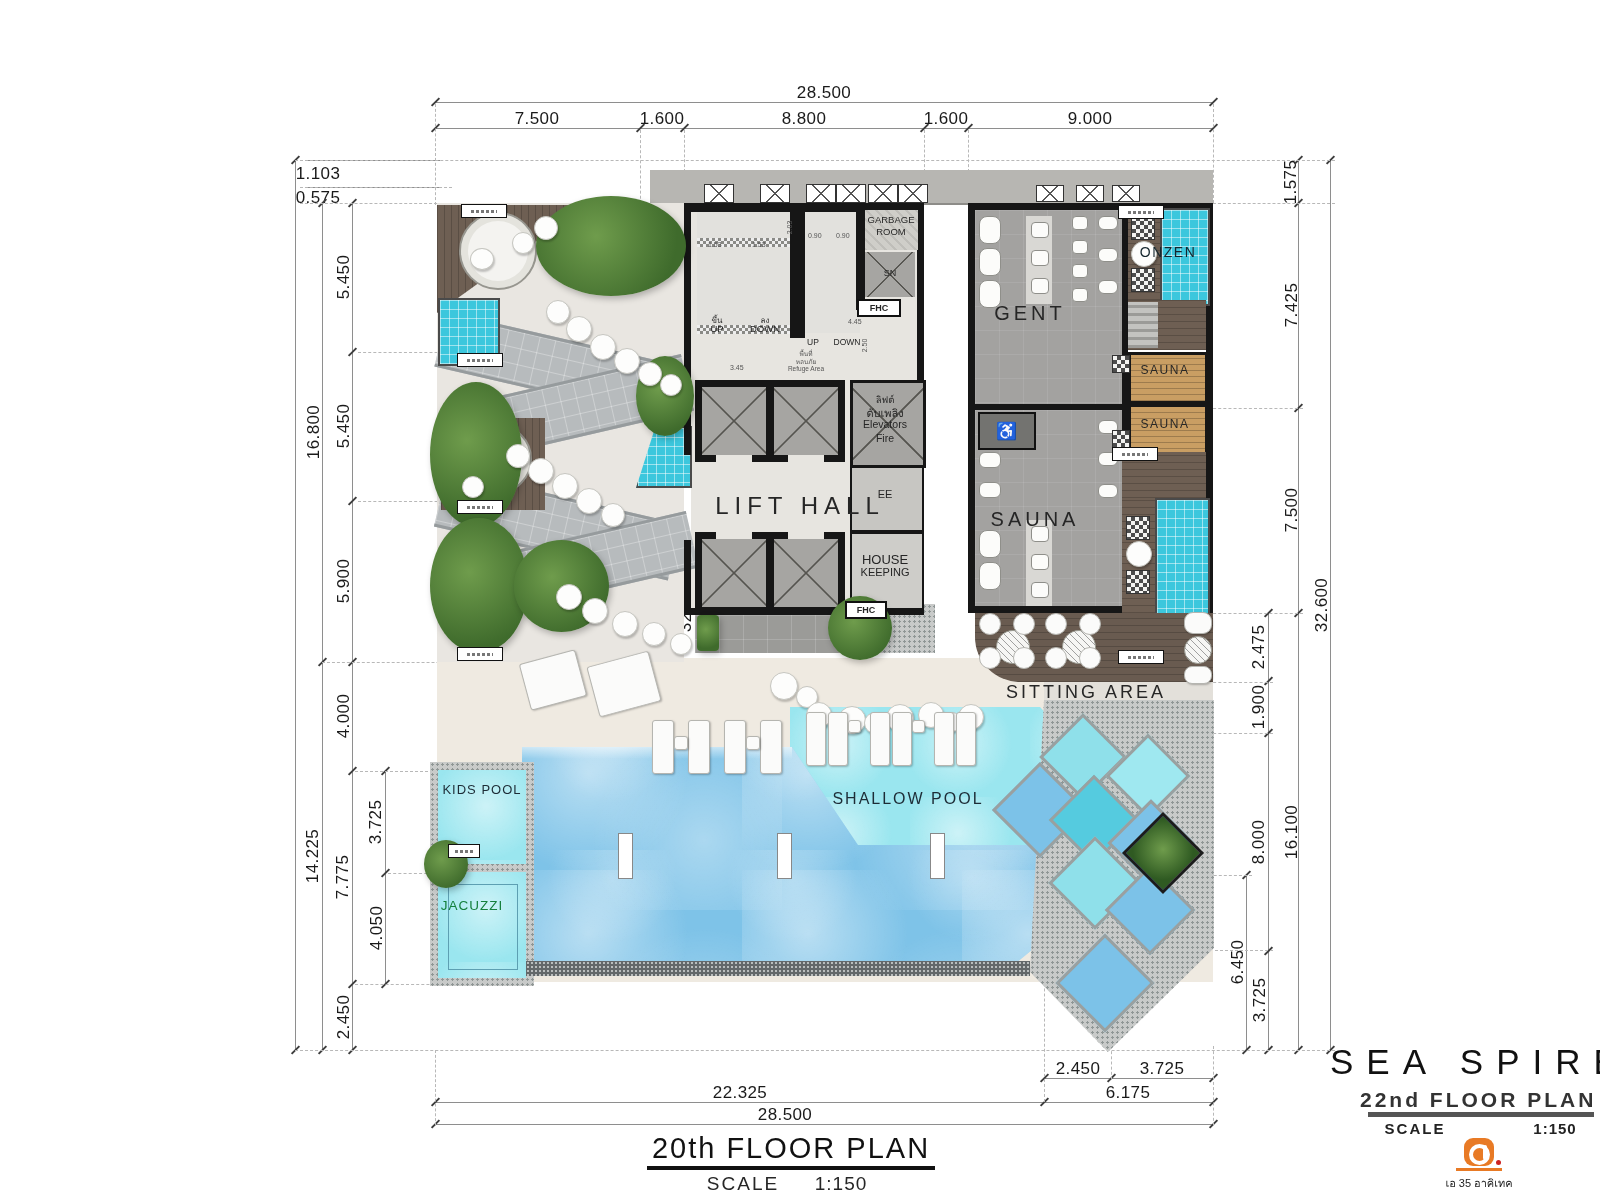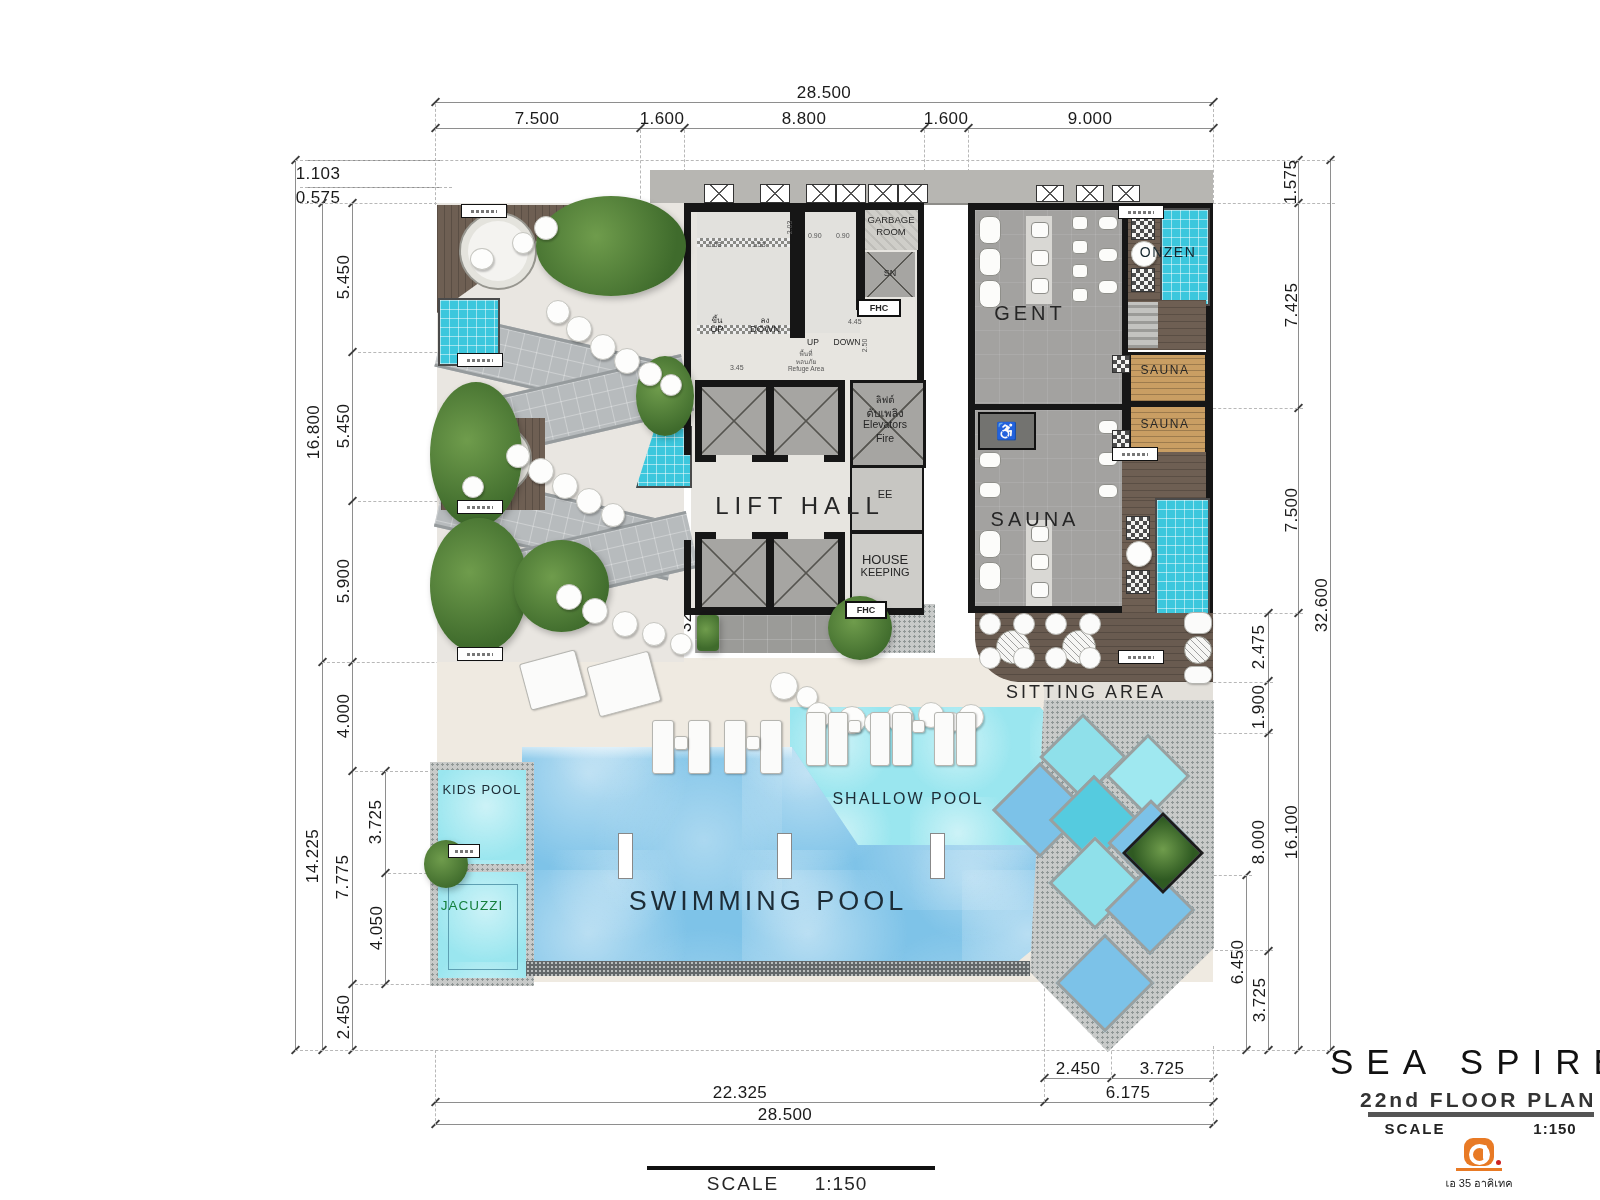--- a/index.html
+++ b/index.html
@@ -419,21 +419,20 @@
   <div class="lounger" style="left:912px;top:720px;width:11px;height:11px"></div>
   <div class="lounger" style="left:934px;top:712px;width:18px;height:52px"></div>
   <div class="lounger" style="left:956px;top:712px;width:18px;height:52px"></div>
   <div class="rl" style="left:828px;top:790px;width:160px;font-size:16px;letter-spacing:2px;color:#1d2c36">SHALLOW POOL</div>
 
   <div class="pool-swirl a" style="left:522px;top:710px;width:590px;height:258px;clip-path:polygon(0 37px,270px 37px,336px 135px,536px 135px,583px 180px,488px 258px,0 258px);z-index:2"></div>
   <div class="a" style="left:522px;top:747px;width:270px;height:12px;background:linear-gradient(rgba(255,255,255,.55),rgba(255,255,255,0));z-index:3"></div>
   <div class="a" style="left:618px;top:833px;width:13px;height:44px;background:#fff;border:1px solid #888;z-index:4"></div>
   <div class="a" style="left:777px;top:833px;width:13px;height:44px;background:#fff;border:1px solid #888;z-index:4"></div>
   <div class="a" style="left:930px;top:833px;width:13px;height:44px;background:#fff;border:1px solid #888;z-index:4"></div>
-  <div class="rl" style="left:618px;top:886px;width:300px;font-size:27px;letter-spacing:4px;color:#1d2c36">SWIMMING POOL</div>
   <div class="granite-dark a" style="left:522px;top:961px;width:508px;height:15px;z-index:3"></div>
 
   <div class="granite a" style="left:1030px;top:700px;width:184px;height:352px;clip-path:polygon(14px 0,184px 0,184px 248px,78px 352px,0 272px);z-index:2"></div>
   <div class="dia" style="left:1052px;top:726px;width:56px;height:56px;background:#8fe0ea"></div>
   <div class="dia" style="left:1006px;top:776px;width:62px;height:62px;background:#7cc2e8"></div>
   <div class="dia" style="left:1062px;top:788px;width:58px;height:58px;background:#55cbdf"></div>
   <div class="dia" style="left:1118px;top:746px;width:54px;height:54px;background:#9fe8f0"></div>
   <div class="dia" style="left:1120px;top:812px;width:56px;height:56px;background:#7cc2e8"></div>
   <div class="dia" style="left:1062px;top:850px;width:60px;height:60px;background:#8fe0ea"></div>
   <div class="dia" style="left:1118px;top:878px;width:58px;height:58px;background:#7cc2e8"></div>
@@ -444,20 +443,21 @@
   <div class="pool-light a" style="left:438px;top:770px;width:88px;height:94px;z-index:3"></div>
   <div class="rl" style="left:438px;top:782px;width:88px;font-size:13px;letter-spacing:1px;color:#1d2c36">KIDS POOL</div>
   <div class="pool-light a" style="left:438px;top:872px;width:88px;height:106px;z-index:3"></div>
   <div class="a" style="left:448px;top:884px;width:68px;height:84px;border:1px solid #5d9fb2;z-index:4"></div>
   <div class="rl" style="left:438px;top:898px;width:68px;font-size:13.5px;letter-spacing:1px;color:#15803d">JACUZZI</div>
   <div class="green" style="left:424px;top:840px;width:44px;height:48px"></div>
   <div class="tag" style="left:448px;top:844px;width:30px">
       <i></i>
     </div>
 
+  <div class="rl" style="left:641px;top:1132px;width:300px;font-size:29px;letter-spacing:2px;color:#111">20th FLOOR PLAN</div>
   <div class="a" style="left:647px;top:1166px;width:288px;height:4px;background:#111"></div>
   <div class="rl" style="left:693px;top:1173px;width:100px;font-size:19px;letter-spacing:2px">SCALE</div>
   <div class="rl" style="left:791px;top:1173px;width:100px;font-size:19px;letter-spacing:1px">1:150</div>
 
   <div class="rl" style="left:1330px;top:1042px;width:270px;font-size:35px;letter-spacing:13px;color:#111">SEA SPIRE</div>
   <div class="rl" style="left:1360px;top:1088px;width:230px;font-size:21px;letter-spacing:3px;color:#333;font-weight:bold">22nd FLOOR PLAN</div>
   <div class="a" style="left:1368px;top:1112px;width:226px;height:5px;background:#555"></div>
   <div class="rl" style="left:1375px;top:1120px;width:80px;font-size:15px;letter-spacing:2px;color:#222;font-weight:bold">SCALE</div>
   <div class="rl" style="left:1520px;top:1120px;width:70px;font-size:15px;letter-spacing:1px;color:#222;font-weight:bold">1:150</div>
   <div class="a" style="left:1464px;top:1138px;width:30px;height:28px;background:#e87a25;border-radius:9px;z-index:5">

